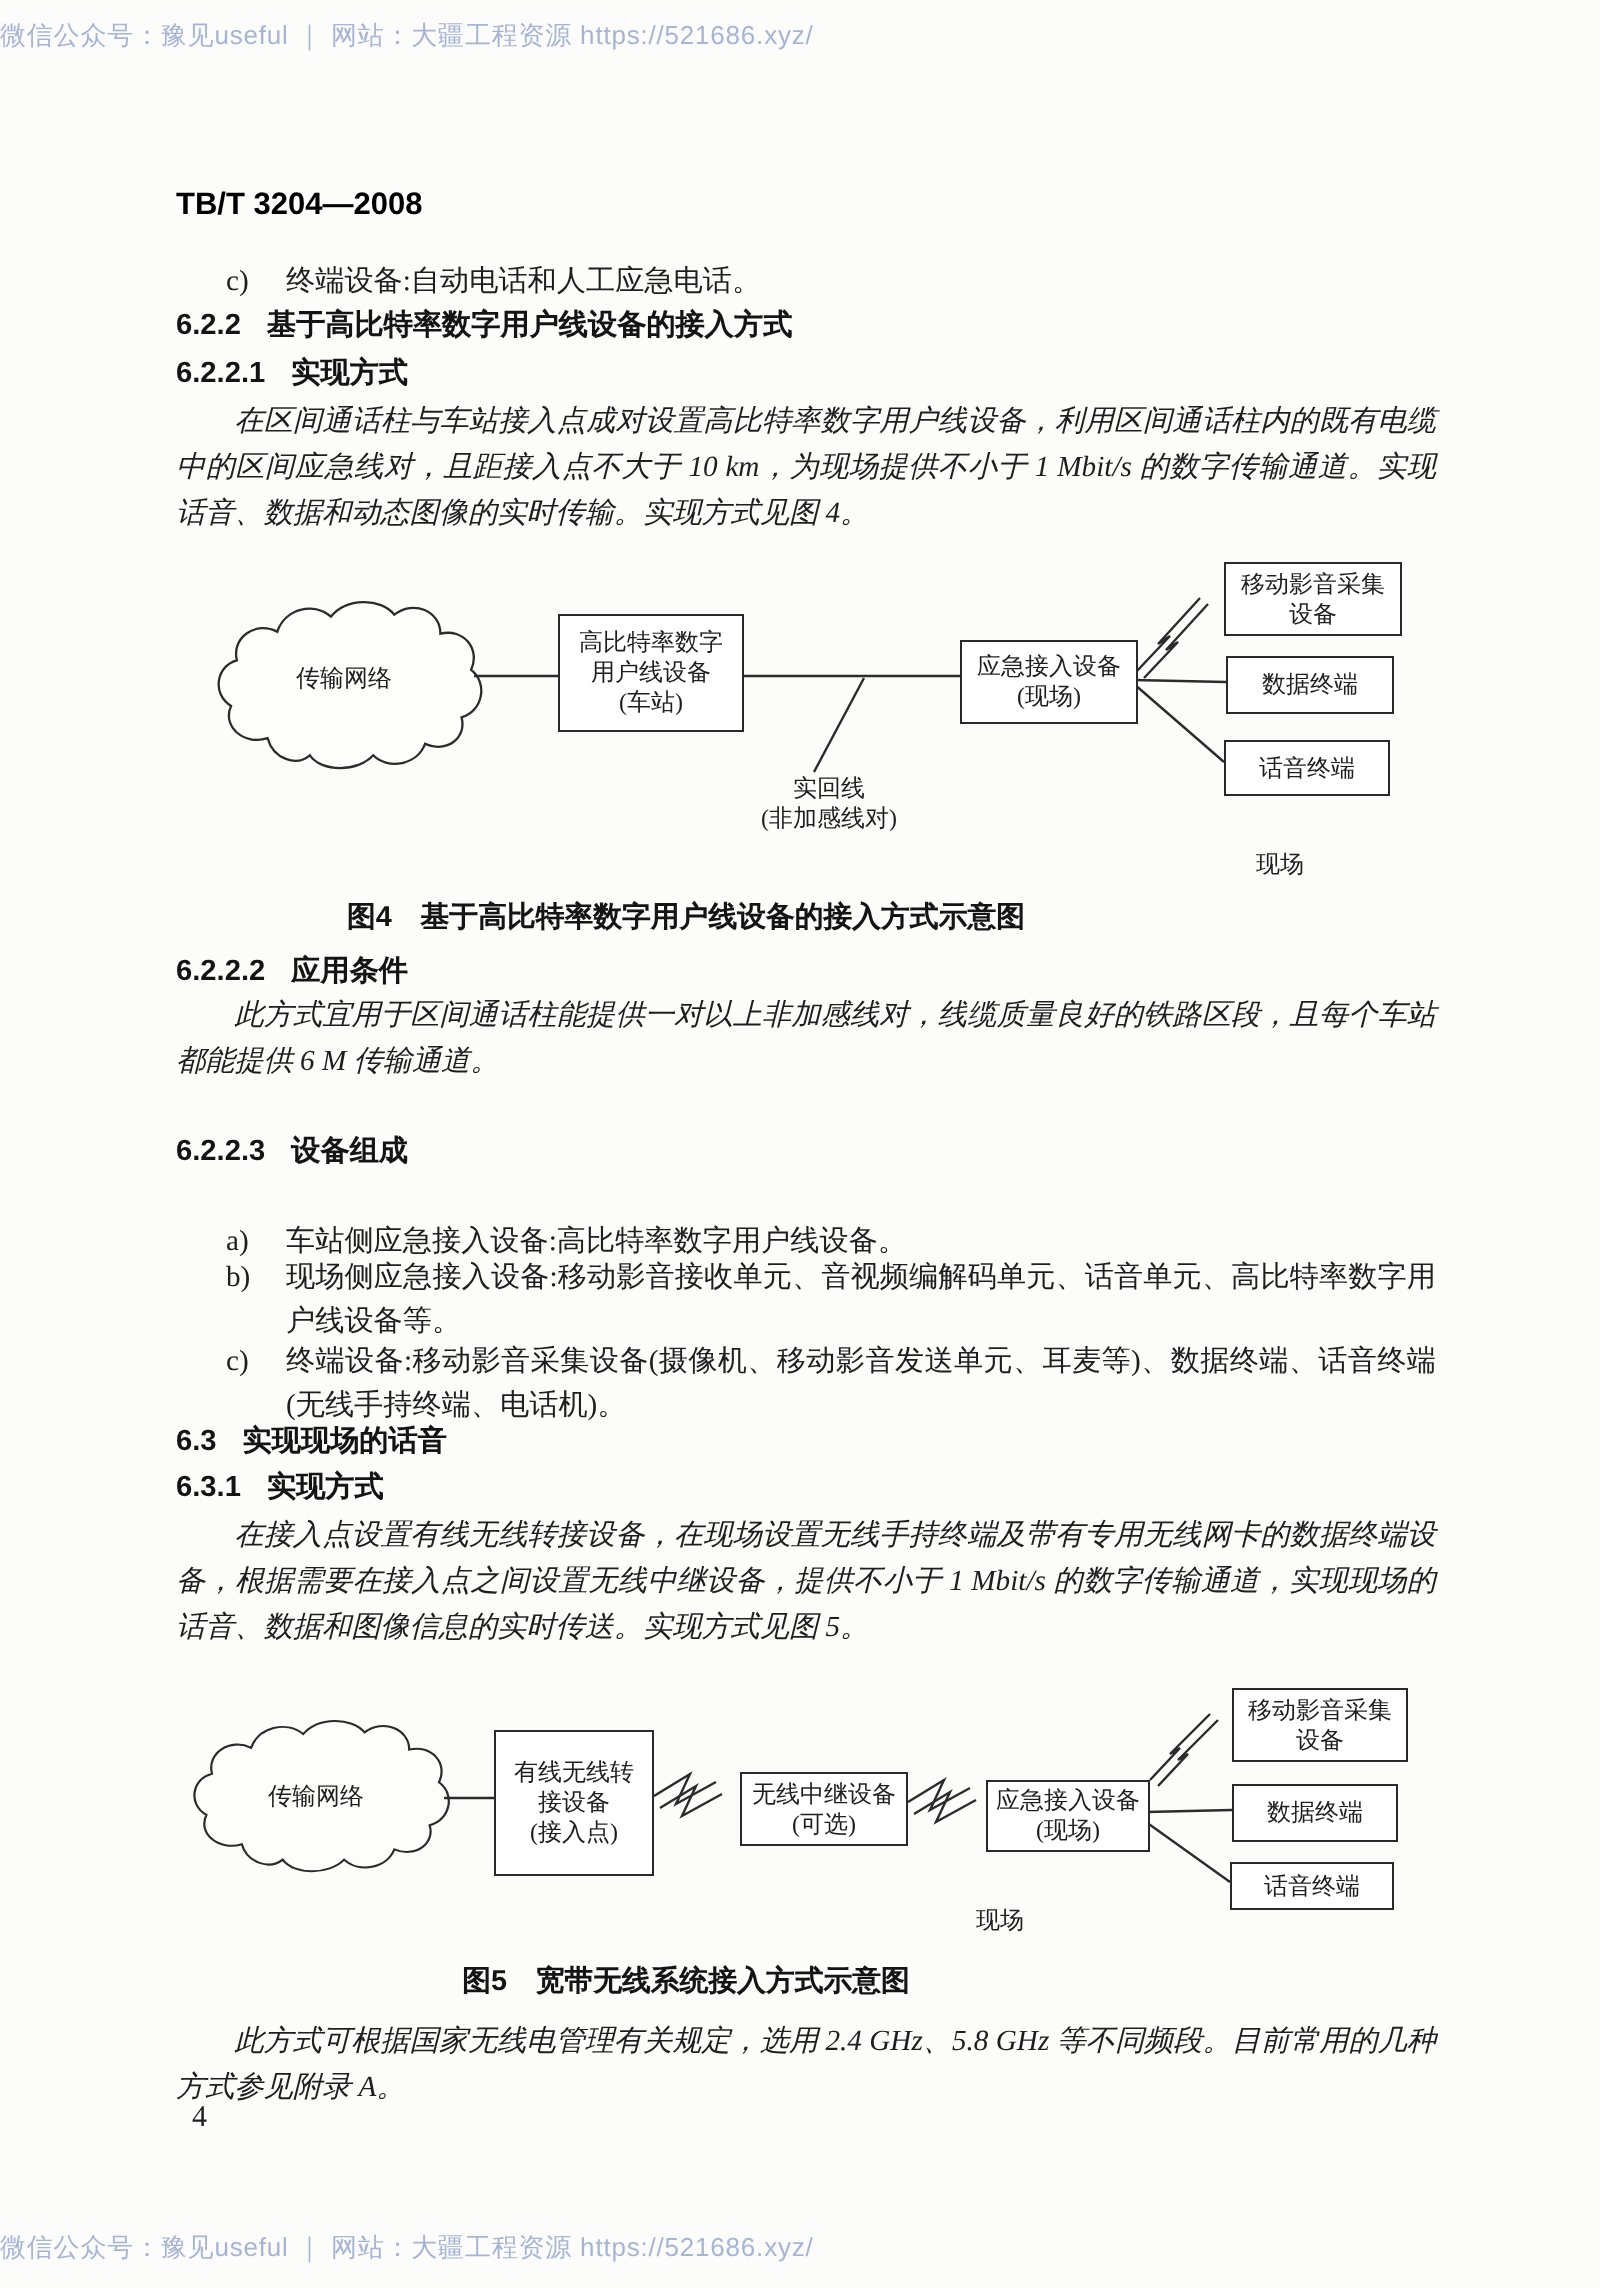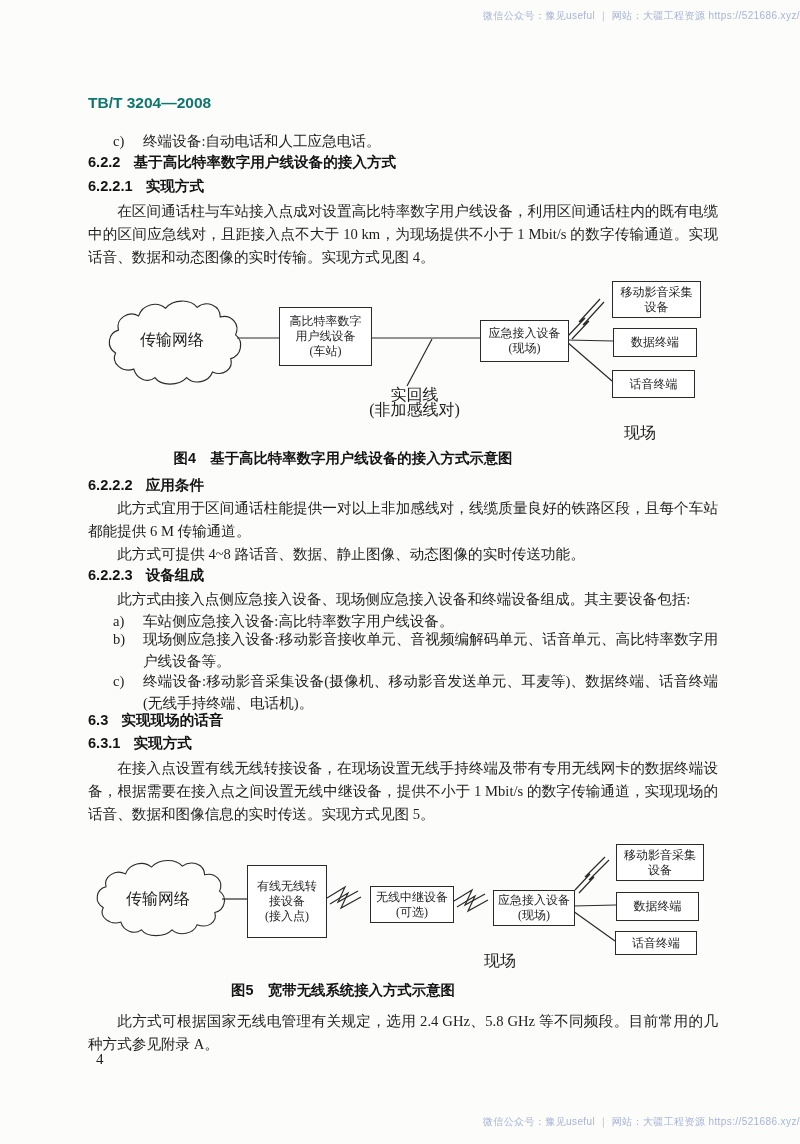--- a/index.html
+++ b/index.html
@@ -1,36 +1,36 @@
 <!DOCTYPE html>
 <html><head>
 <meta charset="utf-8">
 <style>
   html,body{margin:0;padding:0;background:#e8e8e8;}
   .page{position:relative;width:800px;height:1144px;margin:0 auto;background:#fcfcfb;
         overflow:hidden;font-family:"Liberation Serif",serif;color:#1e1e1e;}
   .abs{position:absolute;}
-  .wm{position:absolute;left:0;width:100%;text-align:right;
-      font-family:"Liberation Sans",sans-serif;font-size:10px;letter-spacing:.4px;color:#a6b4d6;}
-  .docnum{font-family:"Liberation Sans",sans-serif;font-weight:bold;font-size:15.5px;color:#0f766e;}
+  .wm{position:absolute;left:0;width:100%;text-align:left;
+      font-family:"Liberation Sans",sans-serif;font-size:13px;letter-spacing:.4px;color:#a6b4d6;}
+  .docnum{font-family:"Liberation Sans",sans-serif;font-weight:bold;font-size:15.5px;color:#000000;}
   .h{left:88px;font-family:"Liberation Sans",sans-serif;font-weight:bold;font-size:14.6px;color:#141414;}
   .h .num{margin-right:13px;text-align:center;}
-  .para{left:88px;width:630px;font-size:14.6px;line-height:23px;text-align:justify;}
+  .para{left:88px;width:630px;font-size:14.6px;line-height:23px;text-align:justify;font-style:italic;}
   .indent{text-indent:2em;}
   .li{left:88px;width:630px;display:flex;font-size:14.6px;line-height:22px;}
   .li .mk{flex:none;width:30px;padding-left:25px;}
   .li .tx{flex:1;text-align:justify;}
   .fig{left:88px;width:630px;}
   .wires{position:absolute;left:0;top:0;}
   .wires line,.wires polyline,.wires path{stroke:#2b2b2b;stroke-width:1.2;fill:none;}
   .wires path.cloud{fill:#fdfdfc;}
   .node{position:absolute;border:1.3px solid #2a2a2a;background:#fff;
         display:flex;align-items:center;justify-content:center;text-align:center;
         font-size:12px;line-height:15px;white-space:pre-line;}
-  .flabel{position:absolute;font-size:16px;line-height:15px;text-align:center;white-space:pre-line;}
+  .flabel{position:absolute;font-size:12px;line-height:15px;text-align:center;white-space:pre-line;}
   .caption{left:88px;width:510px;text-align:center;font-family:"Liberation Sans",sans-serif;
            font-weight:bold;font-size:14.4px;color:#141414;}
   .pagenum{font-size:15px;}
 </style>
 </head>
 <body>
 
 <div class="page">
 
   <div class="wm" style="top:9px">微信公众号：豫见useful ｜ 网站：大疆工程资源 https://521686.xyz/</div>
@@ -77,27 +77,25 @@
 (非加感线对)</div>
     <div class="flabel" style="left:532px;top:151px;width:40px">现场</div>
   </div>
   <div class="abs caption" style="top:449px">图4　基于高比特率数字用户线设备的接入方式示意图</div>
 
   <div class="abs h" style="top:476px">
     <span class="num">6.2.2.2</span><span>应用条件</span>
   </div>
 
   <div class="abs para indent" style="top:497px">此方式宜用于区间通话柱能提供一对以上非加感线对，线缆质量良好的铁路区段，且每个车站都能提供 6 M 传输通道。</div>
-  <div class="abs para indent" style="top:543px">此方式可提供 4~8 路话音、数据、静止图像、动态图像的实时传送功能。</div>
 
   <div class="abs h" style="top:566px">
     <span class="num">6.2.2.3</span><span>设备组成</span>
   </div>
 
-  <div class="abs para indent" style="top:588px">此方式由接入点侧应急接入设备、现场侧应急接入设备和终端设备组成。其主要设备包括:</div>
 
   <div class="abs li" style="top:610px">
     <span class="mk">a)</span>
     <span class="tx">车站侧应急接入设备:高比特率数字用户线设备。</span>
   </div>
   <div class="abs li" style="top:628px">
     <span class="mk">b)</span>
     <span class="tx">现场侧应急接入设备:移动影音接收单元、音视频编解码单元、话音单元、高比特率数字用户线设备等。</span>
   </div>
   <div class="abs li" style="top:670px">

